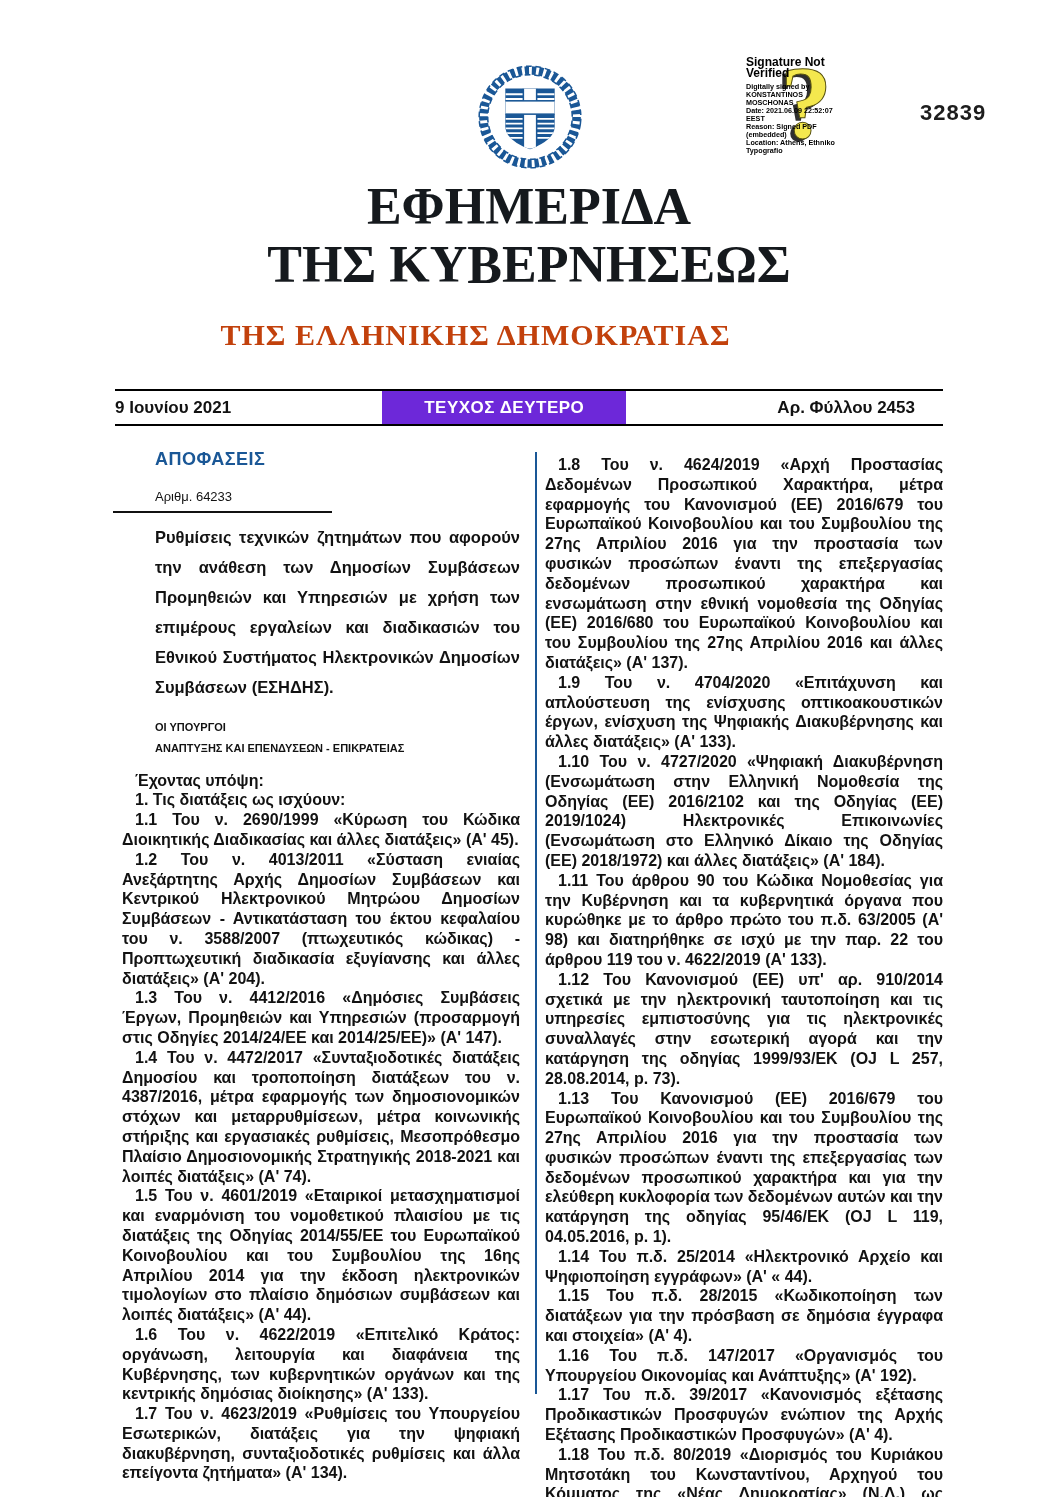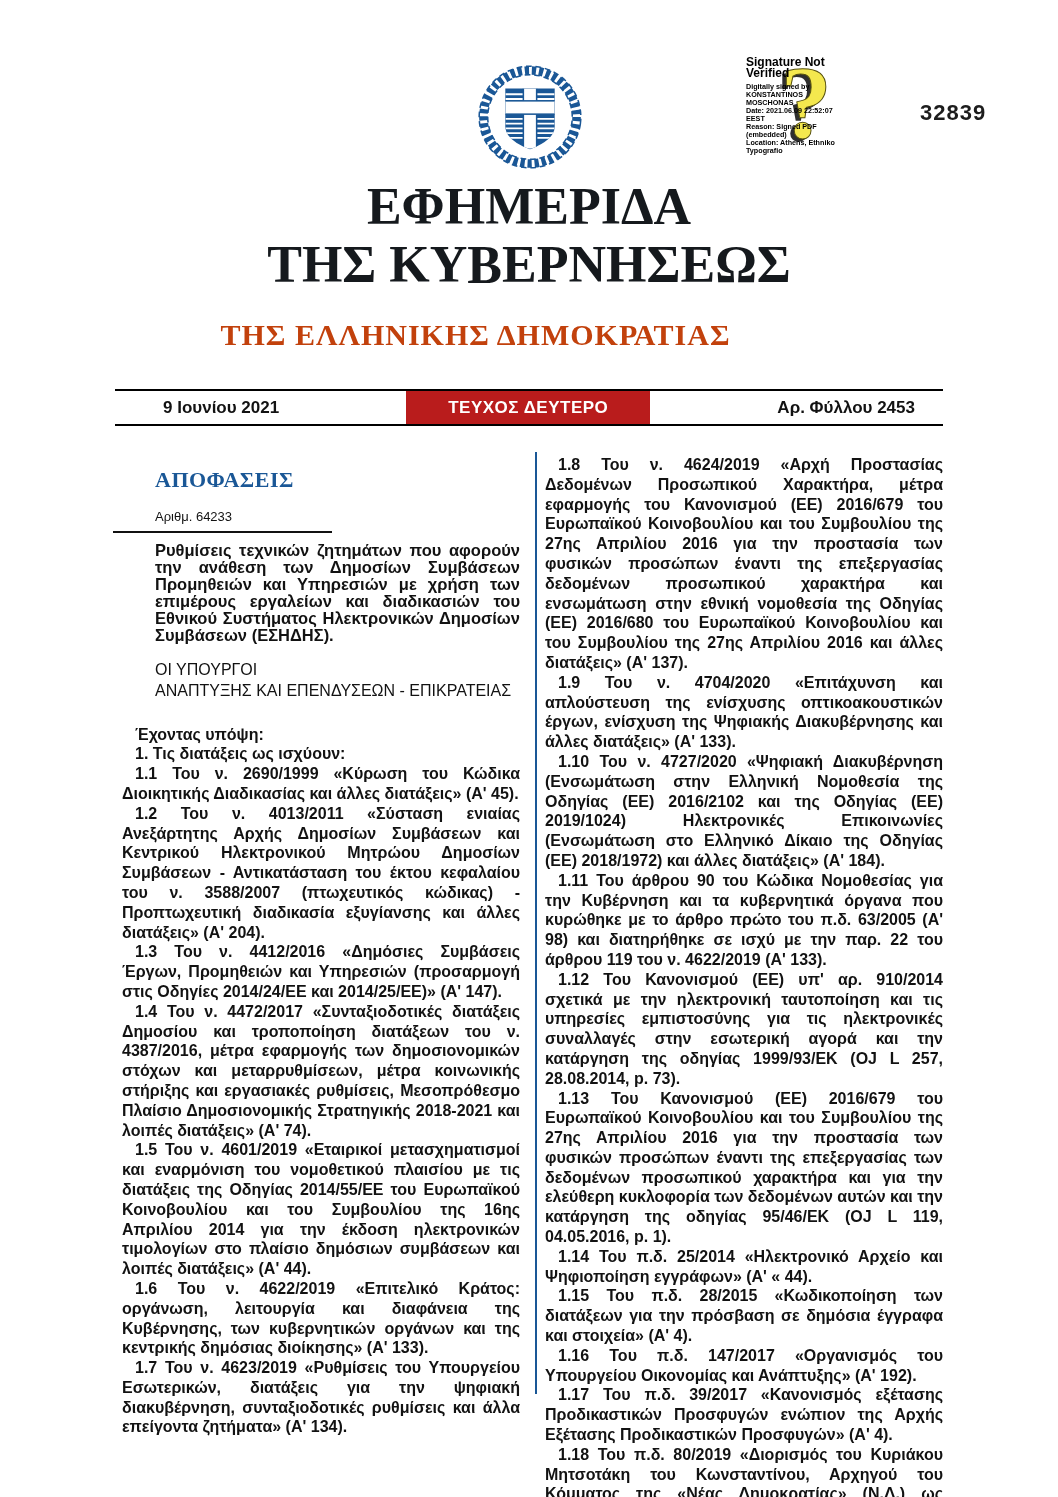--- a/index.html
+++ b/index.html
@@ -33,44 +33,43 @@
     font-family:"Liberation Serif", serif; font-weight:bold; color:#c2410c;
     font-size:30px; letter-spacing:1px; margin:0;
   }
   
   .issue-bar{
     position:absolute; left:115px; top:389px; width:828px; height:33px;
     border-top:2.5px solid #000; border-bottom:2.5px solid #000;
     display:flex; align-items:center; justify-content:space-between;
     font-weight:bold; font-size:17px;
   }
-  .issue-bar .date{margin-left:48px;}
+  .issue-bar .date{}
   .issue-bar .issue-box{
-    background:#b91c1c; color:#fff; height:33px; display:flex; align-items:center;
+    background:#6d28d9; color:#fff; height:33px; display:flex; align-items:center;
     padding:0 42px; letter-spacing:0.5px;
   }
   .issue-bar .sheet{margin-right:28px;}
   
   .column-divider{position:absolute; left:535px; top:452px; width:2px; height:942px; background:#1a5796;}
   .col{position:absolute; top:448px; width:398px; font-size:16px; line-height:19.8px; text-align:justify;}
   .col-left{left:122px;}
   .col-right{left:545px; padding-top:7px;}
   .col p{margin:0; text-indent:13px;font-weight:bold;}
   .section-heading{
-    color:#1a5796; font-size:22px; font-weight:bold; letter-spacing:0.5px;
-    margin:22px 0 0 33px;
-    font-family:Liberation Serif, serif;
+    color:#1a5796; font-size:18px; font-weight:bold; letter-spacing:0.5px;
+    margin:2px 0 0 33px;
   }
   .decision-number{font-size:13px; margin:17px 0 0 33px;}
   .decision-rule{width:219px; border-bottom:2px solid #111; margin:4px 0 9px -9px;}
   .decision-title{
-    font-weight:bold; font-size:16.5px; line-height:17px;
+    font-weight:bold; font-size:16.5px; line-height:30px;
     margin:0 0 0 33px; text-align:justify;
   }
-  .ministers{font-weight:normal; font-size:16px; line-height:21.5px; margin:15px 0 23px 33px;}
+  .ministers{font-weight:bold; font-size:11px; line-height:21.5px; margin:15px 0 11px 33px;}
   .intro-line{margin:0; text-indent:13px;}
 </style>
 </head>
 <body>
 
 <div class="page">
 
   <svg class="emblem" viewBox="0 0 120 120">
     <defs>
       <clipPath id="shieldClip">

